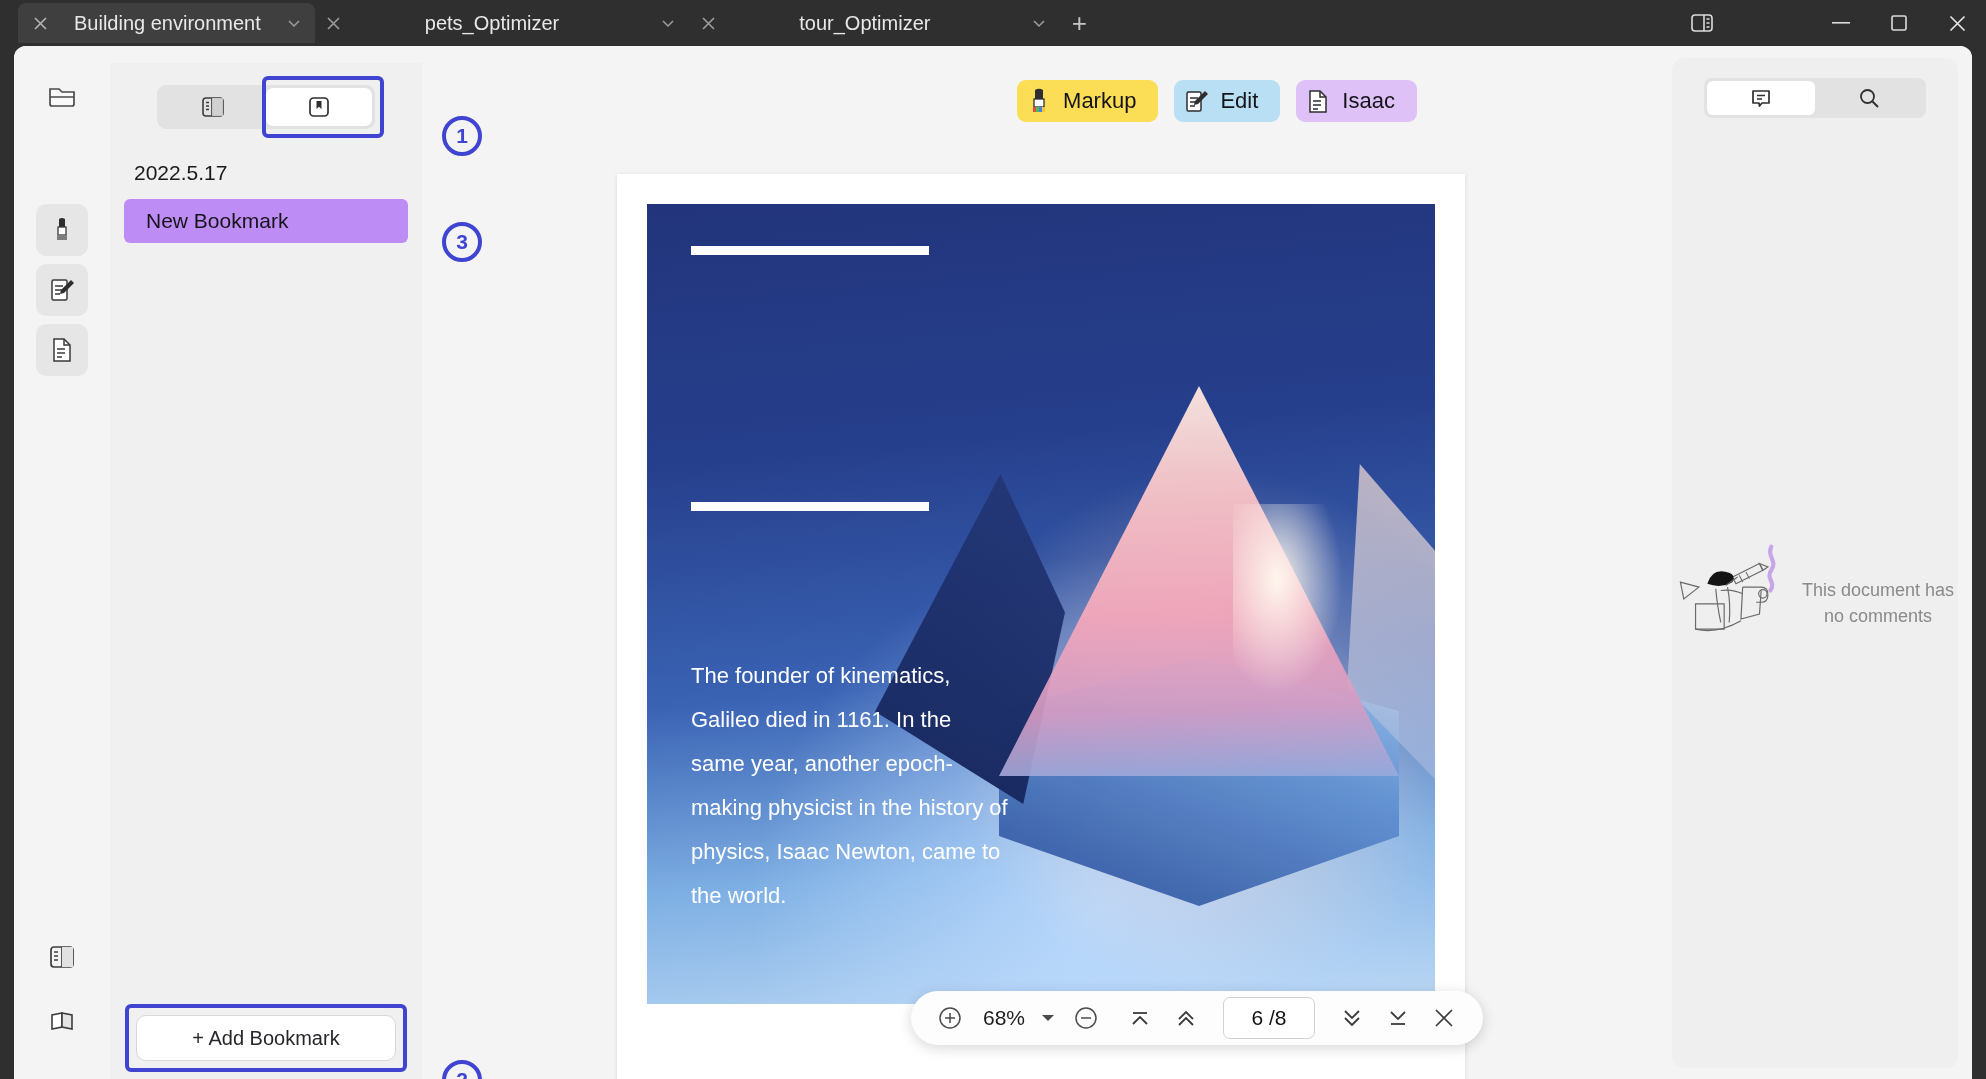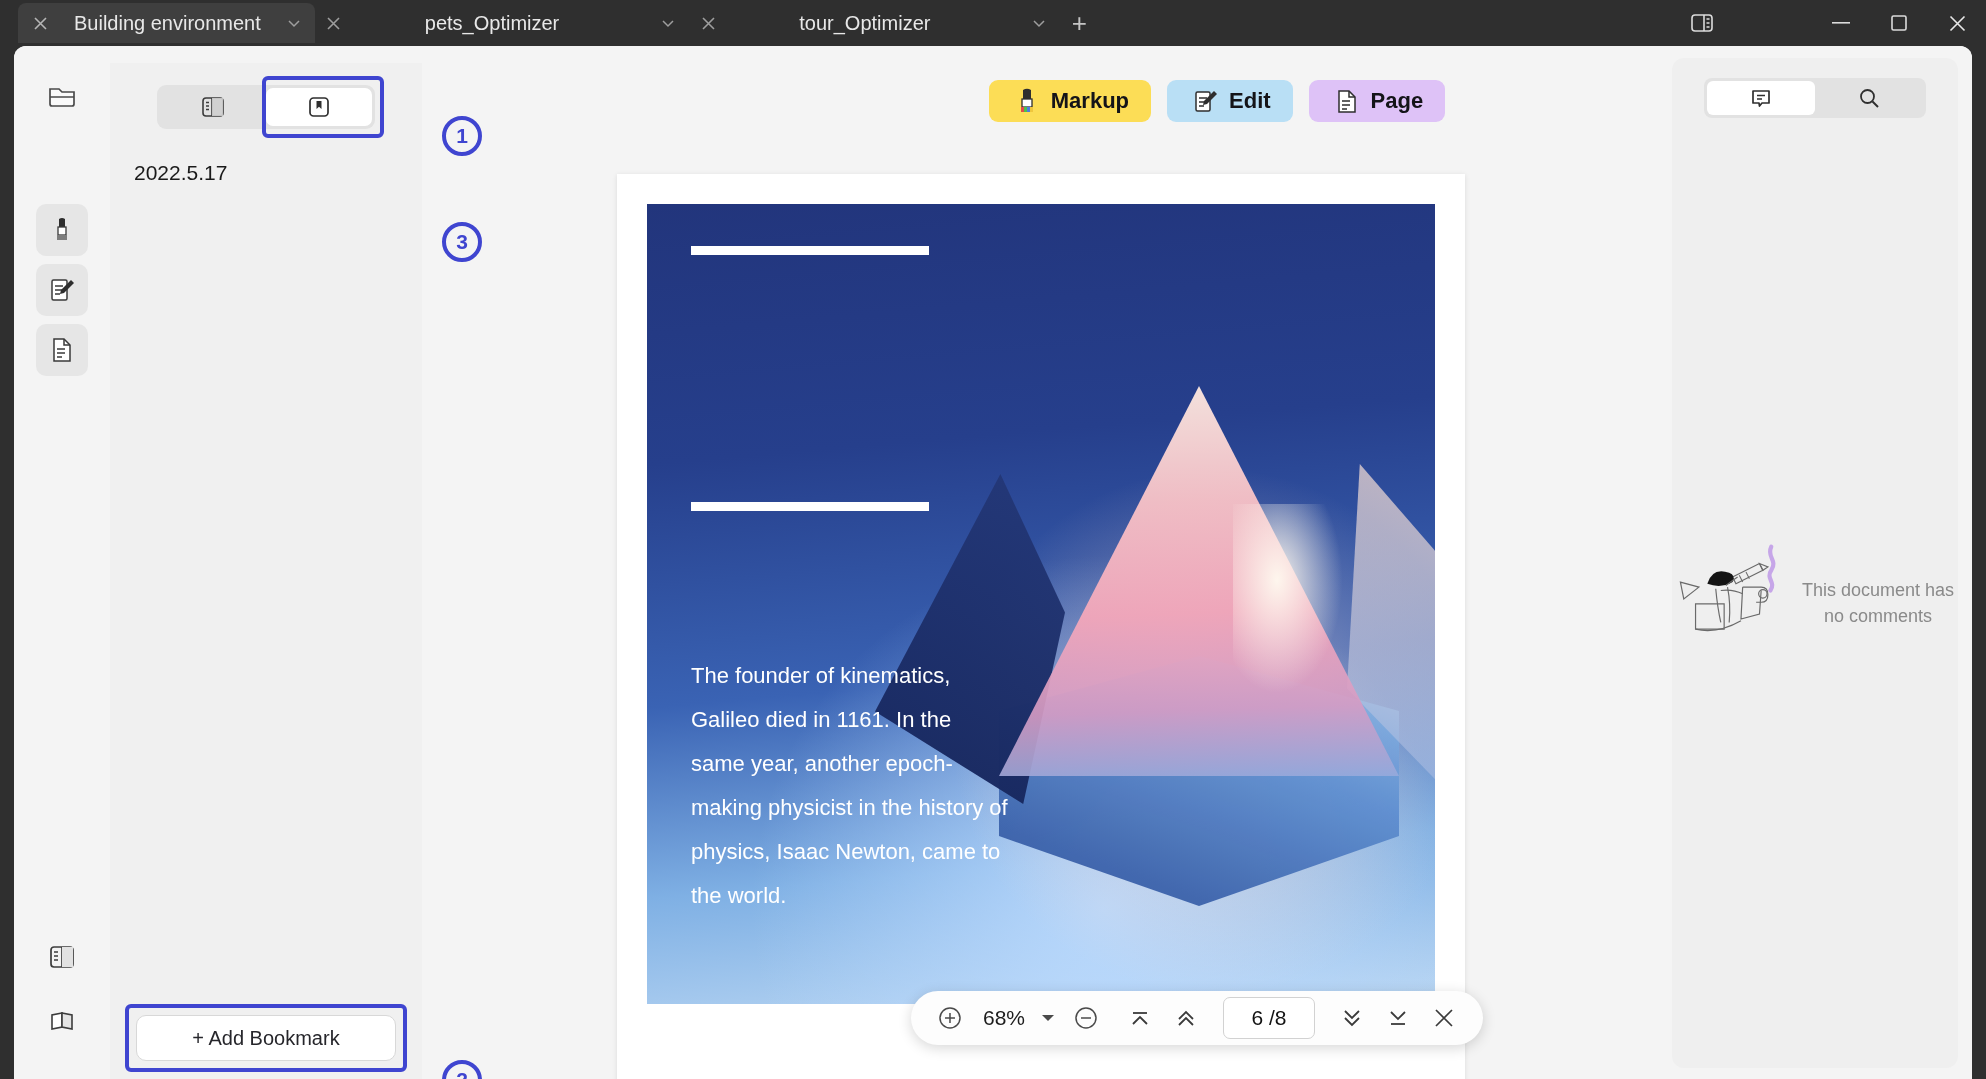--- a/index.html
+++ b/index.html
@@ -184,22 +184,22 @@
     height: 110px;
     display: flex; align-items: center; justify-content: center;
     gap: 16px;
     padding-left: 40px;
   }
   .mode-btn {
     height: 42px;
     border-radius: 9px;
     display: flex; align-items: center;
     gap: 10px;
-    padding: 0 22px 0 24px;
-    font-size: 22px; font-weight: 700;
+    padding: 0 22px 0 8px;
+    font-size: 22px; font-weight: 400;
     color: #141418;
     cursor: pointer;
   }
   .mode-btn .ic { display: flex; align-items: center; }
   .mode-markup { background: #fcdd56; }
   .mode-edit   { background: #b9dff5; }
   .mode-page   { background: #dec2f7; }
 
   .page-scroll {
     position: absolute;
@@ -504,20 +504,21 @@
         <svg width="24" height="24" viewBox="0 0 24 24">
           <rect x="3" y="3" width="18" height="18" rx="3.5" stroke="#2f2f2f" stroke-width="1.7" fill="none"></rect>
           <path d="M9.5 6 h5 v8 l-2.5 -2.2 L9.5 14 Z" fill="#2f2f2f"></path>
         </svg>
       </div>
       <div class="seg-focus-ring"></div>
     </div>
 
     <div class="bm-date">2022.5.17</div>
 
+    <div class="bm-item">New Bookmark</div>
 
     <div class="bm-add-wrap">
       <div class="bm-add-ring">
         <div class="bm-add-btn">+ Add Bookmark</div>
       </div>
     </div>
   </div>
 
   <div class="badge" id="badge1">1</div>
   <div class="badge" id="badge3">3</div>
@@ -552,21 +553,21 @@
       </div>
 
       <div class="mode-btn mode-page">
         <span class="ic">
           <svg width="28" height="30" viewBox="0 0 28 30">
             <path d="M6 5 h10 l6 6 v15 H6 Z" fill="#fff" stroke="#2e2e2e" stroke-width="1.5"></path>
             <path d="M16 5 v6 h6" fill="none" stroke="#2e2e2e" stroke-width="1.5"></path>
             <path d="M9 15 h8 M9 19 h8 M9 23 h5" stroke="#2e2e2e" stroke-width="1.4"></path>
           </svg>
         </span>
-        <span>Page</span>
+        <span>Isaac</span>
       </div>
     </div>
 
     <div class="page-scroll">
       <div class="doc-page">
         <div class="hero">
           <div class="hero-photo">
             <div class="prism-base"></div>
             <div class="prism-left"></div>
             <div class="prism-right"></div>

